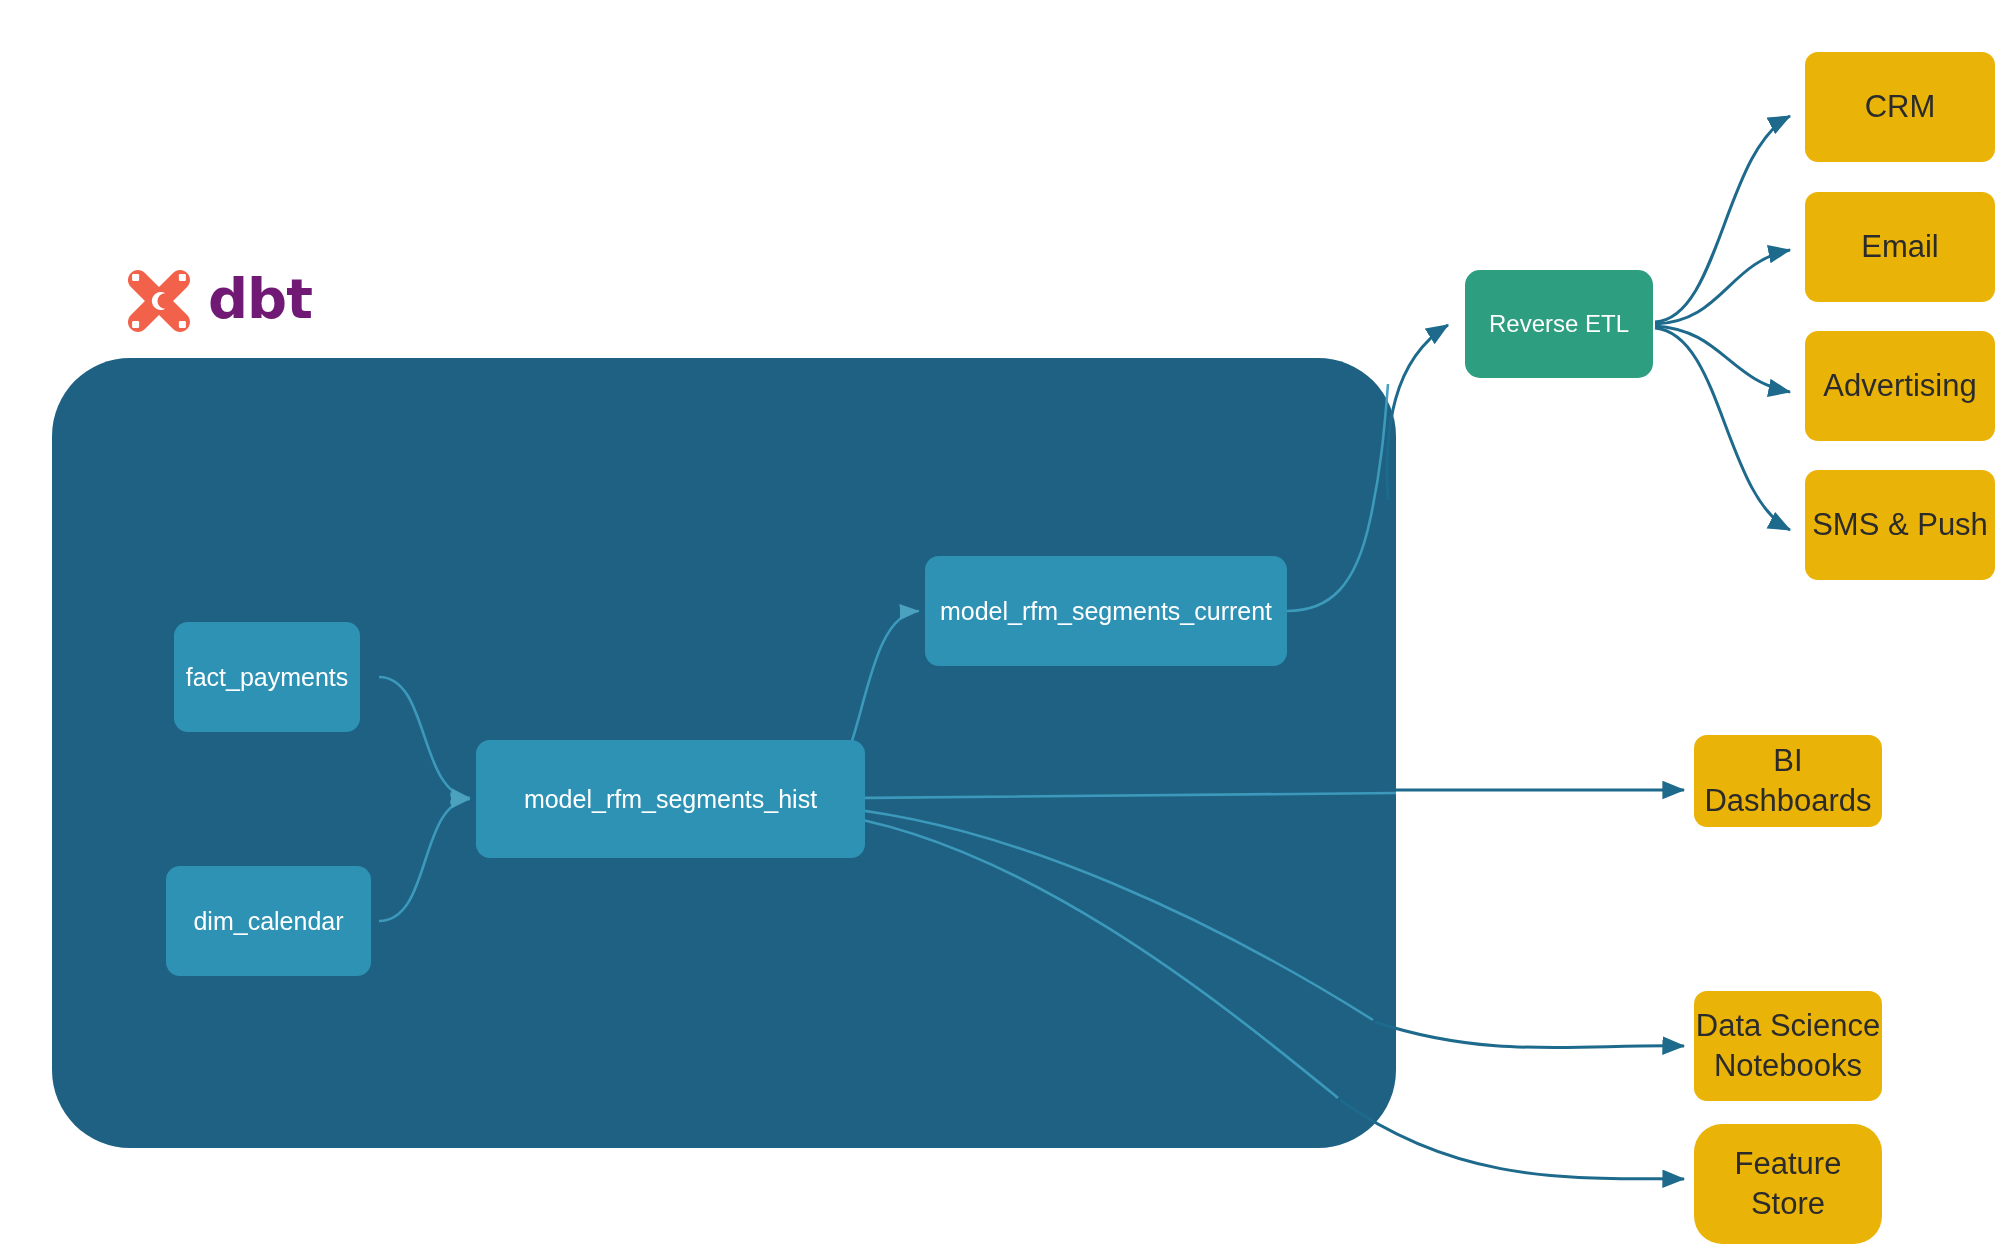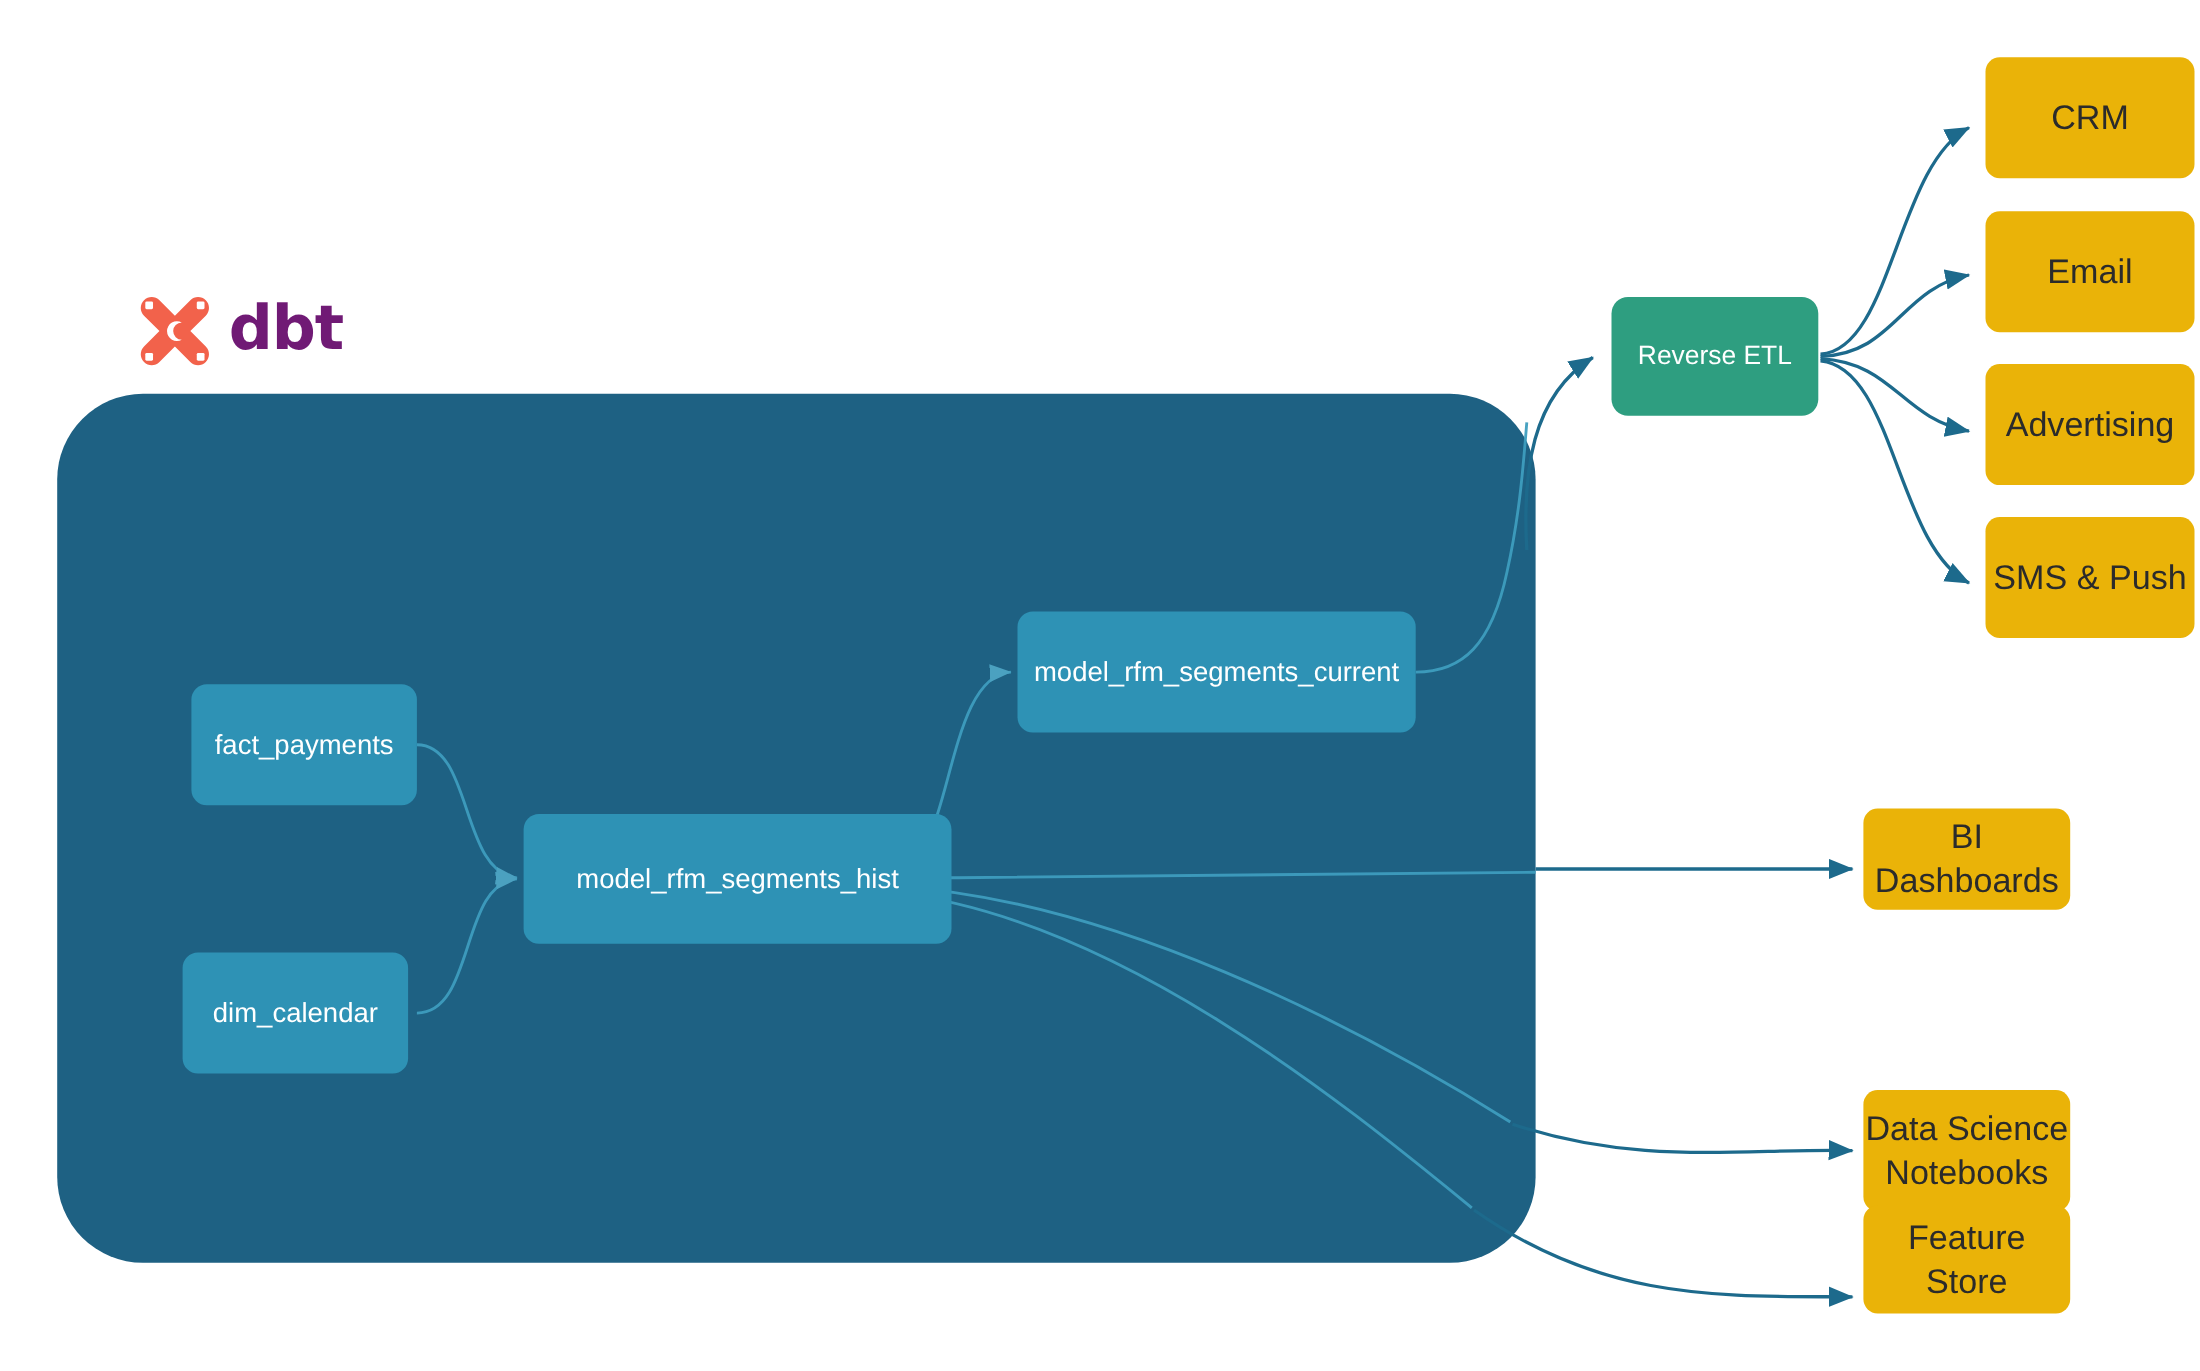--- a/index.html
+++ b/index.html
@@ -166,21 +166,21 @@
                C9,81 9,73 14,68 L32,50 L14,32 C9,27 9,19 14,14 Z"></path>
       <rect x="15.5" y="15.5" width="9" height="9" rx="1.6" fill="#ffffff"></rect>
       <rect x="75.5" y="15.5" width="9" height="9" rx="1.6" fill="#ffffff"></rect>
       <rect x="15.5" y="75.5" width="9" height="9" rx="1.6" fill="#ffffff"></rect>
       <rect x="75.5" y="75.5" width="9" height="9" rx="1.6" fill="#ffffff"></rect>
       <path d="M58,40 A11.5,11.5 0 1 0 58,60 A9,9 0 1 1 58,40 Z" fill="#ffffff"></path>
     </svg>
     <div id="dbt-word">dbt</div>
   </div>
 
-  <div class="node model-node" style="left:174px; top:622px; width:205px; height:110px;">
+  <div class="node model-node" style="left:174px; top:622px; width:186px; height:110px;">
     <span>fact_payments</span>
   </div>
 
   <div class="node model-node" style="left:166px; top:866px; width:205px; height:110px;">
     <span>dim_calendar</span>
   </div>
 
   <div class="node model-node" style="left:476px; top:740px; width:389px; height:118px;">
     <span>model_rfm_segments_hist</span>
   </div>
@@ -211,17 +211,17 @@
 
   <div class="node ext-node" style="left:1694px; top:735px; width:188px; height:92px;">
     <span>BI Dashboards</span>
   </div>
 
   <div class="node ext-node" style="left:1694px; top:991px; width:188px; height:110px; white-space:pre-line;">
     <span style="white-space:pre-line;">Data Science
 Notebooks</span>
   </div>
 
-  <div class="node ext-node" style="left:1694px; top:1096px; width:188px; height:98px;">
+  <div class="node ext-node" style="left:1694px; top:1124px; width:188px; height:120px;border-radius:28px;">
     <span>Feature Store</span>
   </div>
 
 </div>
 
 </body></html>

